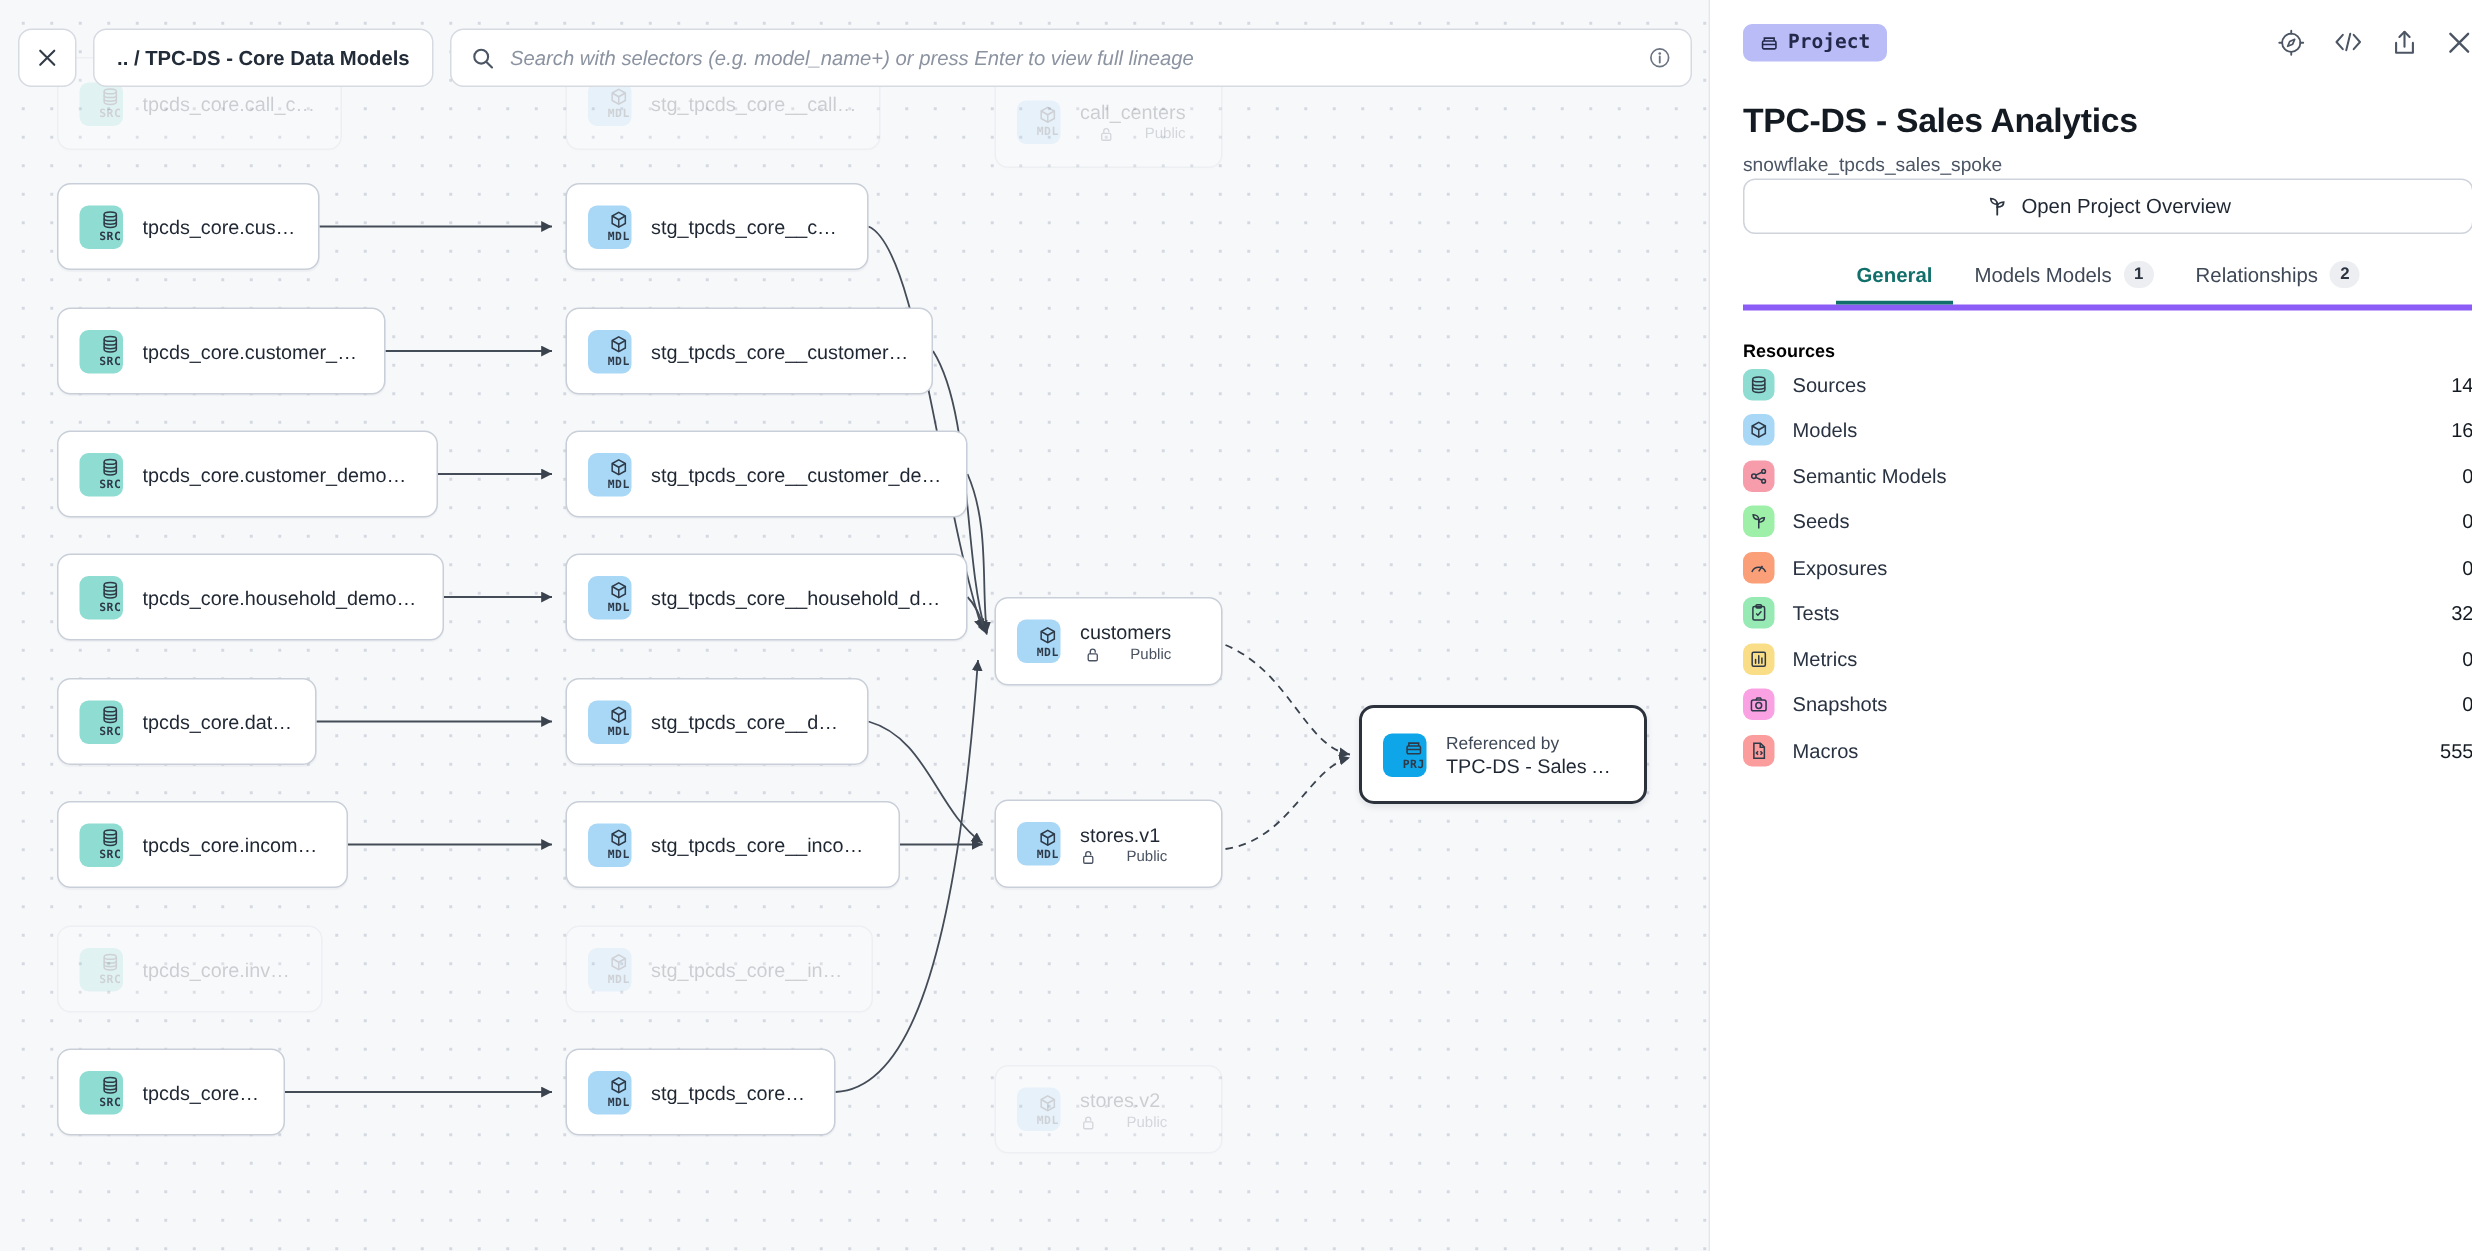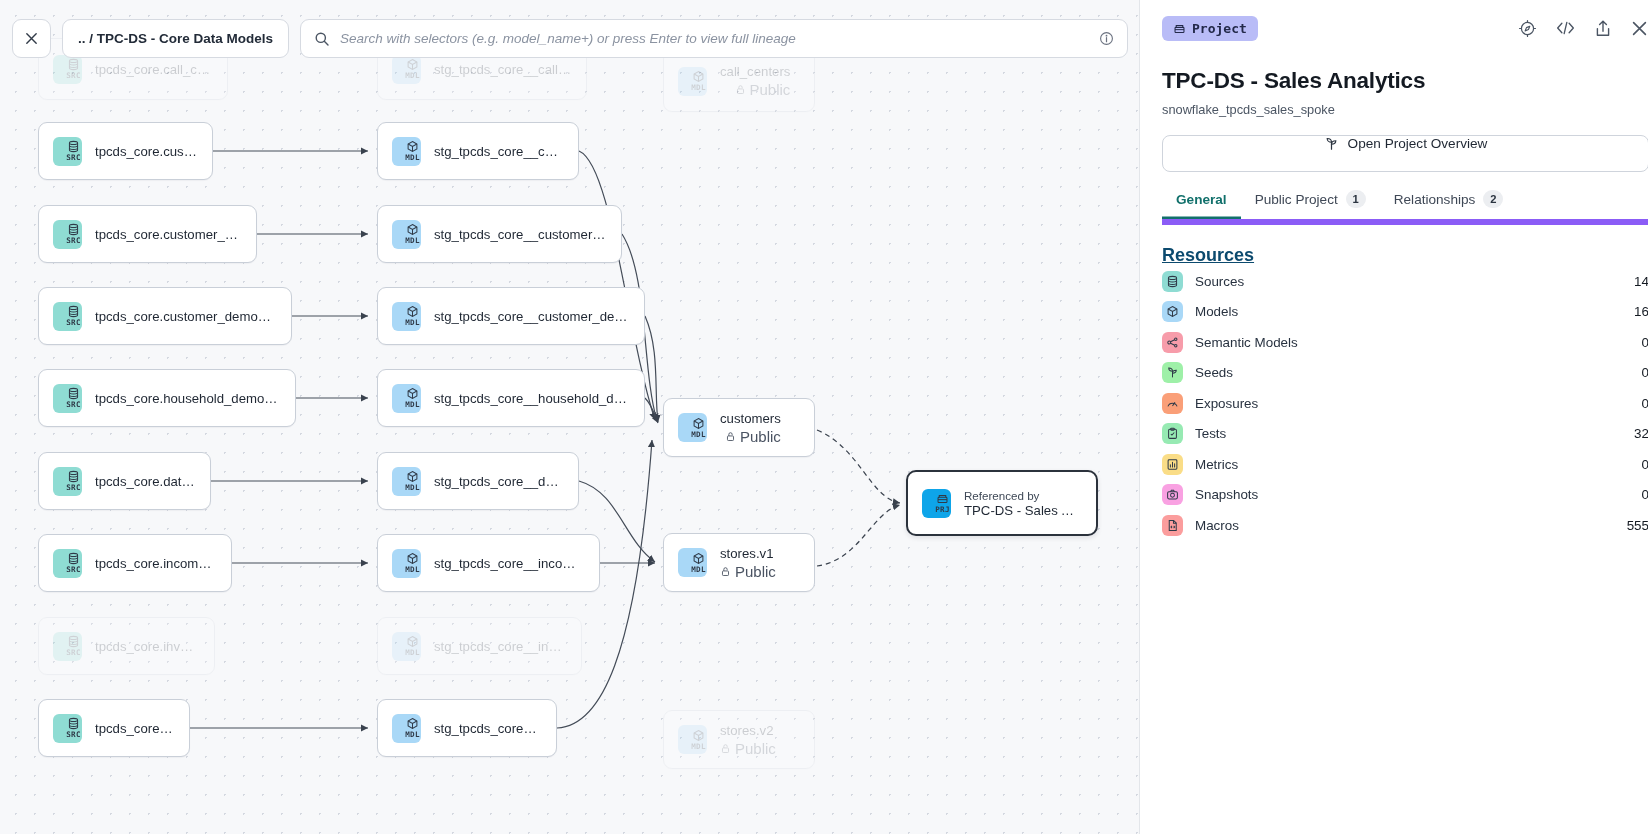--- a/index.html
+++ b/index.html
@@ -72,21 +72,21 @@
     padding-left: 12px;
   }
   .node .badge .glyph { display: block; height: 13px; line-height: 13px; }
   .node .badge .tag { font-size: 7.6px; font-weight: 700; letter-spacing: .3px;
     font-family: "DejaVu Sans Mono", monospace; line-height: 9px; }
   .badge-src { background: #8fdcd3; }
   .badge-mdl { background: #a9d8f7; }
   .badge-prj { background: #0ea5e9; }
   .node .labels { display: flex; flex-direction: column; justify-content: center; gap: 2px; min-width: 0; }
   .node .title { font-size: 13.2px; color: #1f2733; white-space: nowrap; overflow: hidden; text-overflow: ellipsis; }
-  .node .sub { font-size: 15px; color: #4a5362; display: flex; align-items: center; gap: 4px; justify-content: flex-end; }
+  .node .sub { font-size: 10px; color: #4a5362; display: flex; align-items: center; gap: 20px; justify-content: flex-end; }
   .node .kicker { font-size: 11.6px; color: #3e4856; }
   .node.faded { opacity: .20; }
   .node.project {
     border: 2px solid #2b323c;
     border-radius: 10px;
     box-shadow: 0 2px 5px rgba(16,24,40,.10);
   }
   .node.project .labels { gap: 1px; }
 
   
@@ -103,39 +103,39 @@
     background: #b9bcf7; color: #23294a;
     border-radius: 6px; height: 25px; padding: 0 11px;
     display: flex; align-items: center; gap: 6px;
     font-size: 13px; font-weight: 700;
     font-family: "DejaVu Sans Mono", monospace;
   }
   .panel-actions { margin-left: auto; display: flex; align-items: center; gap: 18px; color: #4b5563; }
   .panel-title { font-size: 22.5px; font-weight: 700; color: #141a22; margin-top: 12px; letter-spacing: -.2px; }
   .panel-sub { font-size: 12.8px; color: #4b5563; margin-top: 8px; }
   .overview-btn {
-    margin-top: 18px; height: 37px; width: 100%;
+    margin-top: 2px; height: 37px; width: 100%;
     border: 1px solid #cfd4dc; border-radius: 8px; background: #fff;
-    display: flex; justify-content: center; gap: 9px;
+    display: flex; align-items: center; justify-content: center; gap: 9px;
     font-size: 13.6px; color: #1f2733;
   }
-  .tabs { display: flex; gap: 0; margin-top: 18px; border-bottom: 6px solid #8b5cf6; }
+  .tabs { display: flex; gap: 0; margin-top: 18px; border-bottom: 4px solid #8b5cf6; justify-content: center; }
   .tab {
     display: flex; align-items: center; gap: 8px;
     padding: 0 14px 11px 14px;
     font-size: 13.6px; color: #3f4856;
   }
   .tab.active { color: #11706b; font-weight: 700; box-shadow: inset 0 -2.5px 0 0 #11706b; }
   .tab .count {
     background: #eceef1; color: #2b3440; border-radius: 9px;
     min-width: 20px; height: 18px; padding: 0 6px;
     display: flex; align-items: center; justify-content: center;
     font-size: 11.2px; font-weight: 600;
   }
-  .section-label { font-size: 18px; font-weight: 700; color: #0c4a6e; margin-top: 20px; text-decoration: underline; }
+  .section-label { font-size: 12px; font-weight: 700; color: #000000; margin-top: 20px; }
   .res-list { margin-top: 0; }
   .res-row { display: flex; align-items: center; height: 30.5px; gap: 12px; }
   .res-icon {
     width: 21px; height: 21px; border-radius: 6px; flex: none;
     display: flex; align-items: center; justify-content: center;
     color: #2f3a48;
   }
   .res-name { font-size: 13.4px; color: #283240; }
   .res-count { margin-left: auto; font-size: 13.4px; color: #141a22; }
   svg { display: block; }
@@ -634,21 +634,21 @@
         <path d="M8 8.6 C11 8.6 12.6 7.2 12.6 5 C10 5 8 6.4 8 8.6 Z" stroke="#2b3440" stroke-width="1.2" fill="none"></path>
       </svg>
       <span>Open Project Overview</span>
     </div>
 
     <div class="tabs" id="tabs">
         <div class="tab active">
           <span>General</span>
         </div>
         <div class="tab">
-          <span>Public Project</span>
+          <span>Models Models</span>
           <span class="count">1</span>
         </div>
         <div class="tab">
           <span>Relationships</span>
           <span class="count">2</span>
         </div>
       </div>
 
     <div class="section-label">Resources</div>
     <div class="res-list" id="res-list">

